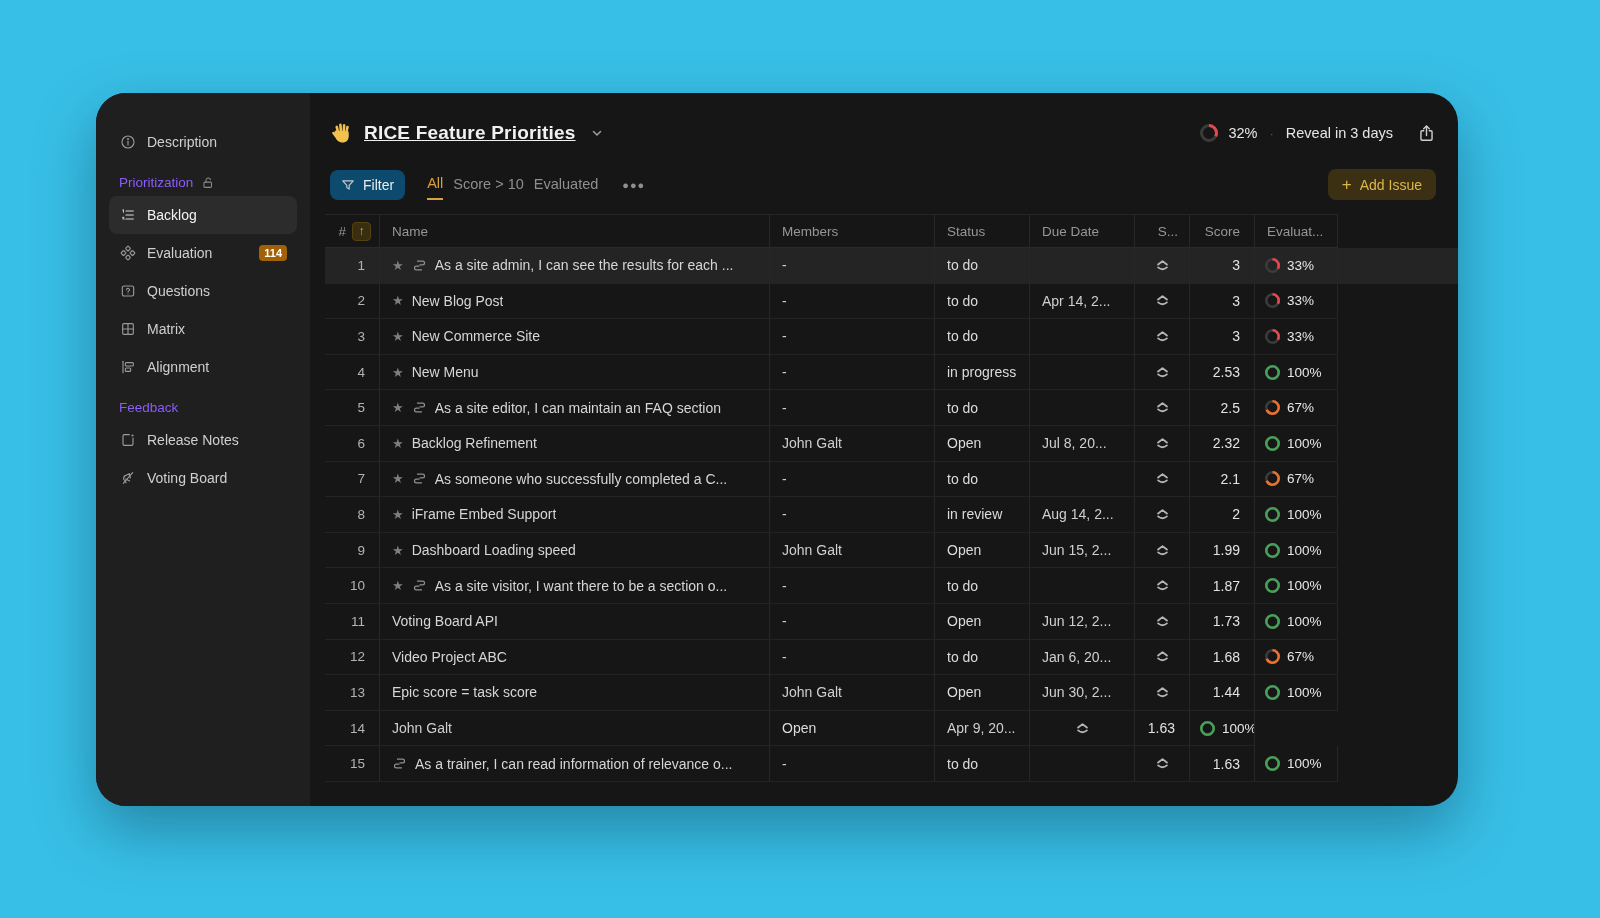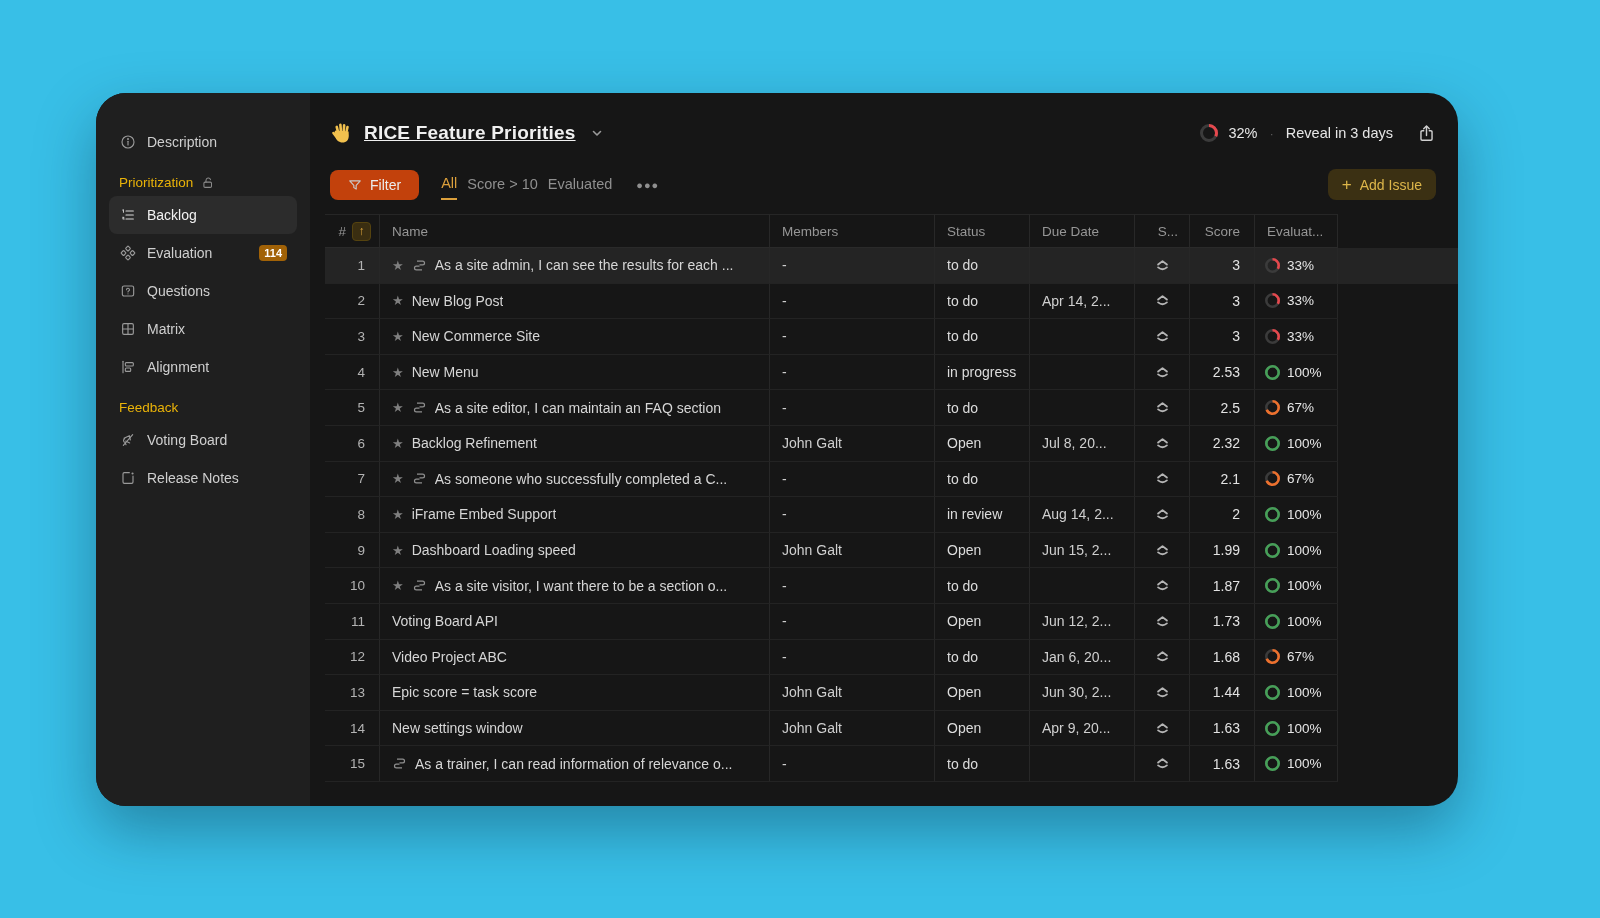--- a/index.html
+++ b/index.html
@@ -22,40 +22,40 @@
   }
   .side-item .ic { width:18px; display:flex; justify-content:center; align-items:center; color:#9a9a9a; flex-shrink:0; }
   .side-item.active { background:#2c2c2c; color:#f2f2f2; }
   .side-item.active .ic { color:#d8d8d8; }
   .side-item .lbl { flex:1; white-space:nowrap; }
   .badge {
     background:#a16207; color:#fff; font-size:11px; font-weight:bold;
     border-radius:4px; padding:2px 5px; line-height:1.1;
   }
   .section-label {
-    display:flex; align-items:center; gap:8px; color:#eab308; font-size:13.5px;
+    display:flex; align-items:center; gap:8px; color:#8b5cf6; font-size:13.5px;
     margin:14px 10px 6px; white-space:nowrap;
   }
   .section-label .ic { color:#8a8a8a; display:flex; }
   
   .main { flex:1; display:flex; flex-direction:column; min-width:0; }
   .doc-header { display:flex; align-items:center; height:66px; padding:14px 22px 0 20px; }
   .hand { width:24px; height:24px; display:flex; flex-shrink:0; margin-right:10px; }
   .doc-title { color:#f0f0f0; font-size:19px; font-weight:bold; letter-spacing:.2px; white-space:nowrap;text-decoration:underline; }
   .title-chev { color:#9a9a9a; margin-left:14px; display:flex; cursor:pointer; }
   .header-right { margin-left:auto; display:flex; align-items:center; gap:10px; }
   .progress-label { color:#e6e6e6; font-size:14.5px; }
   .sep-dot { color:#5a5a5a; font-size:13px; margin:0 2px; }
   .reveal-label { color:#e6e6e6; font-size:14.5px; white-space:nowrap; }
   .share-btn { color:#cfcfcf; display:flex; margin-left:14px; cursor:pointer; }
   
   .filter-row { display:flex; align-items:center; padding:10px 22px 12px 20px; }
   .filter-btn {
-    display:flex; align-items:center; gap:8px; background:#c2410c; color:#ececec;
-    font-size:14px; border-radius:8px; padding:7px 18px; cursor:pointer;
+    display:flex; align-items:center; gap:8px; background:#0c4a6e; color:#ececec;
+    font-size:14px; border-radius:8px; padding:7px 11px; cursor:pointer;
   }
   .filter-btn .ic { display:flex; color:#c9c9c9; }
   .tabs { display:flex; align-items:center; gap:10px; margin-left:22px; }
   .tab { color:#8f8f8f; font-size:14.5px; padding:6px 0 7px; cursor:pointer; white-space:nowrap; }
   .tab.active { color:#dca03c; border-bottom:2px solid #dca03c; }
   .more-dots { color:#8f8f8f; font-size:11px; letter-spacing:1px; margin-left:24px; cursor:pointer; }
   .add-issue {
     margin-left:auto; display:flex; align-items:center; gap:8px;
     background:#3b3013; color:#ddb64a; font-size:14px; border-radius:8px;
     padding:7px 14px; cursor:pointer; white-space:nowrap;
@@ -174,34 +174,34 @@
           </svg>
         </span>
       <span class="lbl">Alignment</span>
       </div>
       <div class="section-label">
         <span>Feedback</span>
       </div>
       <div class="side-item">
         <span class="ic">
           <svg width="16" height="16" viewBox="0 0 24 24" fill="none" stroke="currentColor" stroke-width="1.7" stroke-linecap="round" stroke-linejoin="round">
+            <path d="M19.5 9 V18 a2 2 0 0 1 -2 2 H6.5 a2 2 0 0 1 -2 -2 V6 a2 2 0 0 1 2 -2 H14"></path>
+            <circle cx="18.8" cy="5.2" r="1.6" fill="currentColor" stroke="none"></circle>
+          </svg>
+        </span>
+      <span class="lbl">Release Notes</span>
+      </div>
+      <div class="side-item">
+        <span class="ic">
+          <svg width="16" height="16" viewBox="0 0 24 24" fill="none" stroke="currentColor" stroke-width="1.7" stroke-linecap="round" stroke-linejoin="round">
             <path d="M19 4 L5 20"></path>
             <path d="M6 9.5 L14 5.5 L15.5 12 M8.5 13.5 L14.5 16.5 M7 10.2 a3 3 0 0 0 .6 5.6 L9 19"></path>
           </svg>
         </span>
       <span class="lbl">Voting Board</span>
-      </div>
-      <div class="side-item">
-        <span class="ic">
-          <svg width="16" height="16" viewBox="0 0 24 24" fill="none" stroke="currentColor" stroke-width="1.7" stroke-linecap="round" stroke-linejoin="round">
-            <path d="M19.5 9 V18 a2 2 0 0 1 -2 2 H6.5 a2 2 0 0 1 -2 -2 V6 a2 2 0 0 1 2 -2 H14"></path>
-            <circle cx="18.8" cy="5.2" r="1.6" fill="currentColor" stroke="none"></circle>
-          </svg>
-        </span>
-      <span class="lbl">Release Notes</span>
       </div>
     </aside>
 
   <main class="main">
     <div class="doc-header">
       <span class="hand">
         <svg viewBox="0 0 24 24" width="24" height="24">
           <g fill="#f2c14e">
             <rect x="6.2" y="4.5" width="2.6" height="9" rx="1.3" transform="rotate(-14 7.5 9)"></rect>
             <rect x="9.4" y="2.6" width="2.6" height="10" rx="1.3" transform="rotate(-5 10.7 7.6)"></rect>
@@ -668,23 +668,20 @@
     <circle cx="7.5" cy="7.5" r="6.2" stroke="#3b3b3b" stroke-width="2.6" fill="none"></circle>
     <circle cx="7.5" cy="7.5" r="6.2" stroke="#46a058" stroke-width="2.6" fill="none" stroke-dasharray="38.955748904513435 38.955748904513435" transform="rotate(-90 7.5 7.5)"></circle>
   </svg>
               </span>
        <span>100%</span>
      </div>
      <div class="filler"></div>
           </div>
           <div class="trow">
             <div class="c-num">14</div>
-     <div class="c-name">
-              <span class="nm">New settings window</span>
-     </div>
      <div class="c-members">John Galt</div>
      <div class="c-status">Open</div>
      <div class="c-due">Apr 9, 20...</div>
      <div class="c-src">
               <span>
                 <svg width="15" height="15" viewBox="0 0 24 24" fill="none" stroke="#b5b5b5" stroke-width="3" stroke-linecap="round" stroke-linejoin="round">
                   <path d="M5 10.5 L12 5 L19 10.5"></path>
                   <path d="M5 15 Q12 21 19 15"></path>
                 </svg>
               </span>

